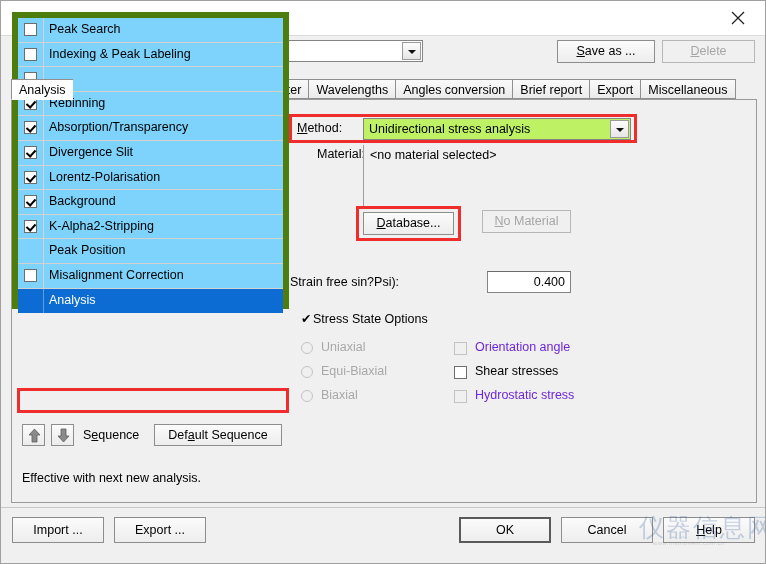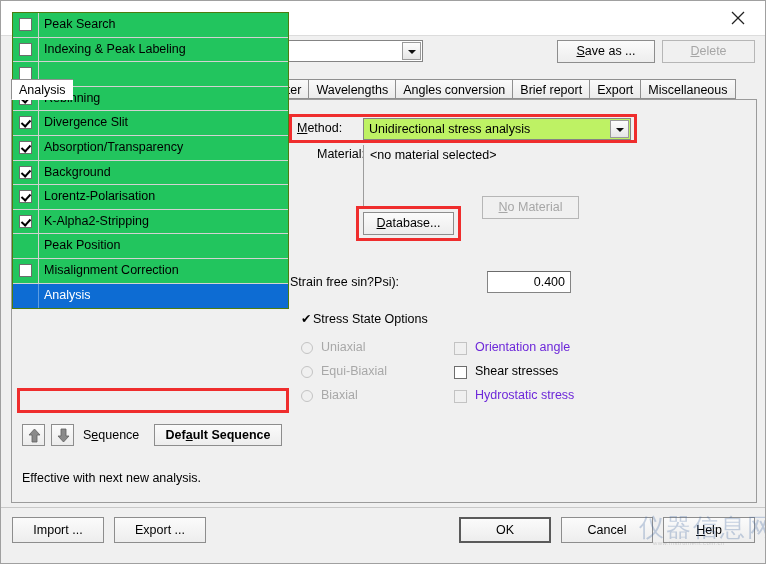--- a/index.html
+++ b/index.html
@@ -142,22 +142,22 @@
     background: #f0f0f0;
     border: 1px solid #9b9b9b;
     box-sizing: border-box;
   }
 
   
   .cklist {
     position: absolute;
     left: 11px; top: 11px;
     width: 277px; height: 297px;
-    background: #22c55e;
-    border: 1px solid #4d7c0f;
+    background: #7dd3fc;
+    border: 6px solid #4d7c0f;
     box-sizing: border-box;
   }
   .ckrow {
     position: relative;
     height: 24.6px;
     border-bottom: 1px solid #d2d2d2;
     box-sizing: border-box;
     cursor: default;
   }
   .ckrow:last-child { border-bottom: none; }
@@ -217,21 +217,21 @@
   #seq-down { left: 50px; top: 423px; }
   .arrowbtn svg { position: absolute; left: 5px; top: 3px; }
   .seq-label {
     position: absolute;
     left: 82px; top: 427px;
     font-size: 12.5px;
   }
   #default-seq-btn {
     position: absolute;
     left: 153px; top: 423px;
-    width: 128px; height: 22px; font-weight: bold;
+    width: 128px; height: 22px;
   }
 
   .effective-note {
     position: absolute;
     left: 21px; top: 470px;
     font-size: 12.5px;
   }
 
   
   .method-label { position: absolute; left: 296px; top: 120px; font-size: 12.5px; }
@@ -252,21 +252,21 @@
     border-left: 1px solid #9d9d9d;
     box-sizing: border-box;
   }
   .material-box .mval {
     position: absolute;
     left: 6px; top: 3px;
     font-size: 12.5px;
     white-space: nowrap;
   }
   #database-btn  { position: absolute; left: 362px; top: 211px; width: 91px; height: 23px; }
-  #no-material-btn { position: absolute; left: 481px; top: 195px; width: 97px; height: 23px; }
+  #no-material-btn { position: absolute; left: 481px; top: 209px; width: 89px; height: 23px; }
 
   .strain-label { position: absolute; left: 289px; top: 274px; font-size: 12.5px; }
   .strain-input {
     position: absolute;
     left: 486px; top: 270px;
     width: 84px; height: 22px;
     background: #ffffff;
     border: 1px solid #848484;
     border-top-color: #6b6b6b;
     box-sizing: border-box;
@@ -412,36 +412,36 @@
         <span class="sep"></span>
       </div>
       <div class="ckrow">
         <span class="ck checked"></span>
         <span class="sep"></span>
         <span class="cklabel">Rebinning</span>
       </div>
       <div class="ckrow">
         <span class="ck checked"></span>
         <span class="sep"></span>
+        <span class="cklabel">Absorption/Transparency</span>
+      </div>
+      <div class="ckrow">
+        <span class="ck checked"></span>
+        <span class="sep"></span>
         <span class="cklabel">Divergence Slit</span>
       </div>
       <div class="ckrow">
         <span class="ck checked"></span>
         <span class="sep"></span>
-        <span class="cklabel">Absorption/Transparency</span>
+        <span class="cklabel">Lorentz-Polarisation</span>
       </div>
       <div class="ckrow">
         <span class="ck checked"></span>
         <span class="sep"></span>
         <span class="cklabel">Background</span>
-      </div>
-      <div class="ckrow">
-        <span class="ck checked"></span>
-        <span class="sep"></span>
-        <span class="cklabel">Lorentz-Polarisation</span>
       </div>
       <div class="ckrow">
         <span class="ck checked"></span>
         <span class="sep"></span>
         <span class="cklabel">K-Alpha2-Stripping</span>
       </div>
       <div class="ckrow">
         <span class="ck none"></span>
         <span class="sep"></span>
         <span class="cklabel">Peak Position</span>

